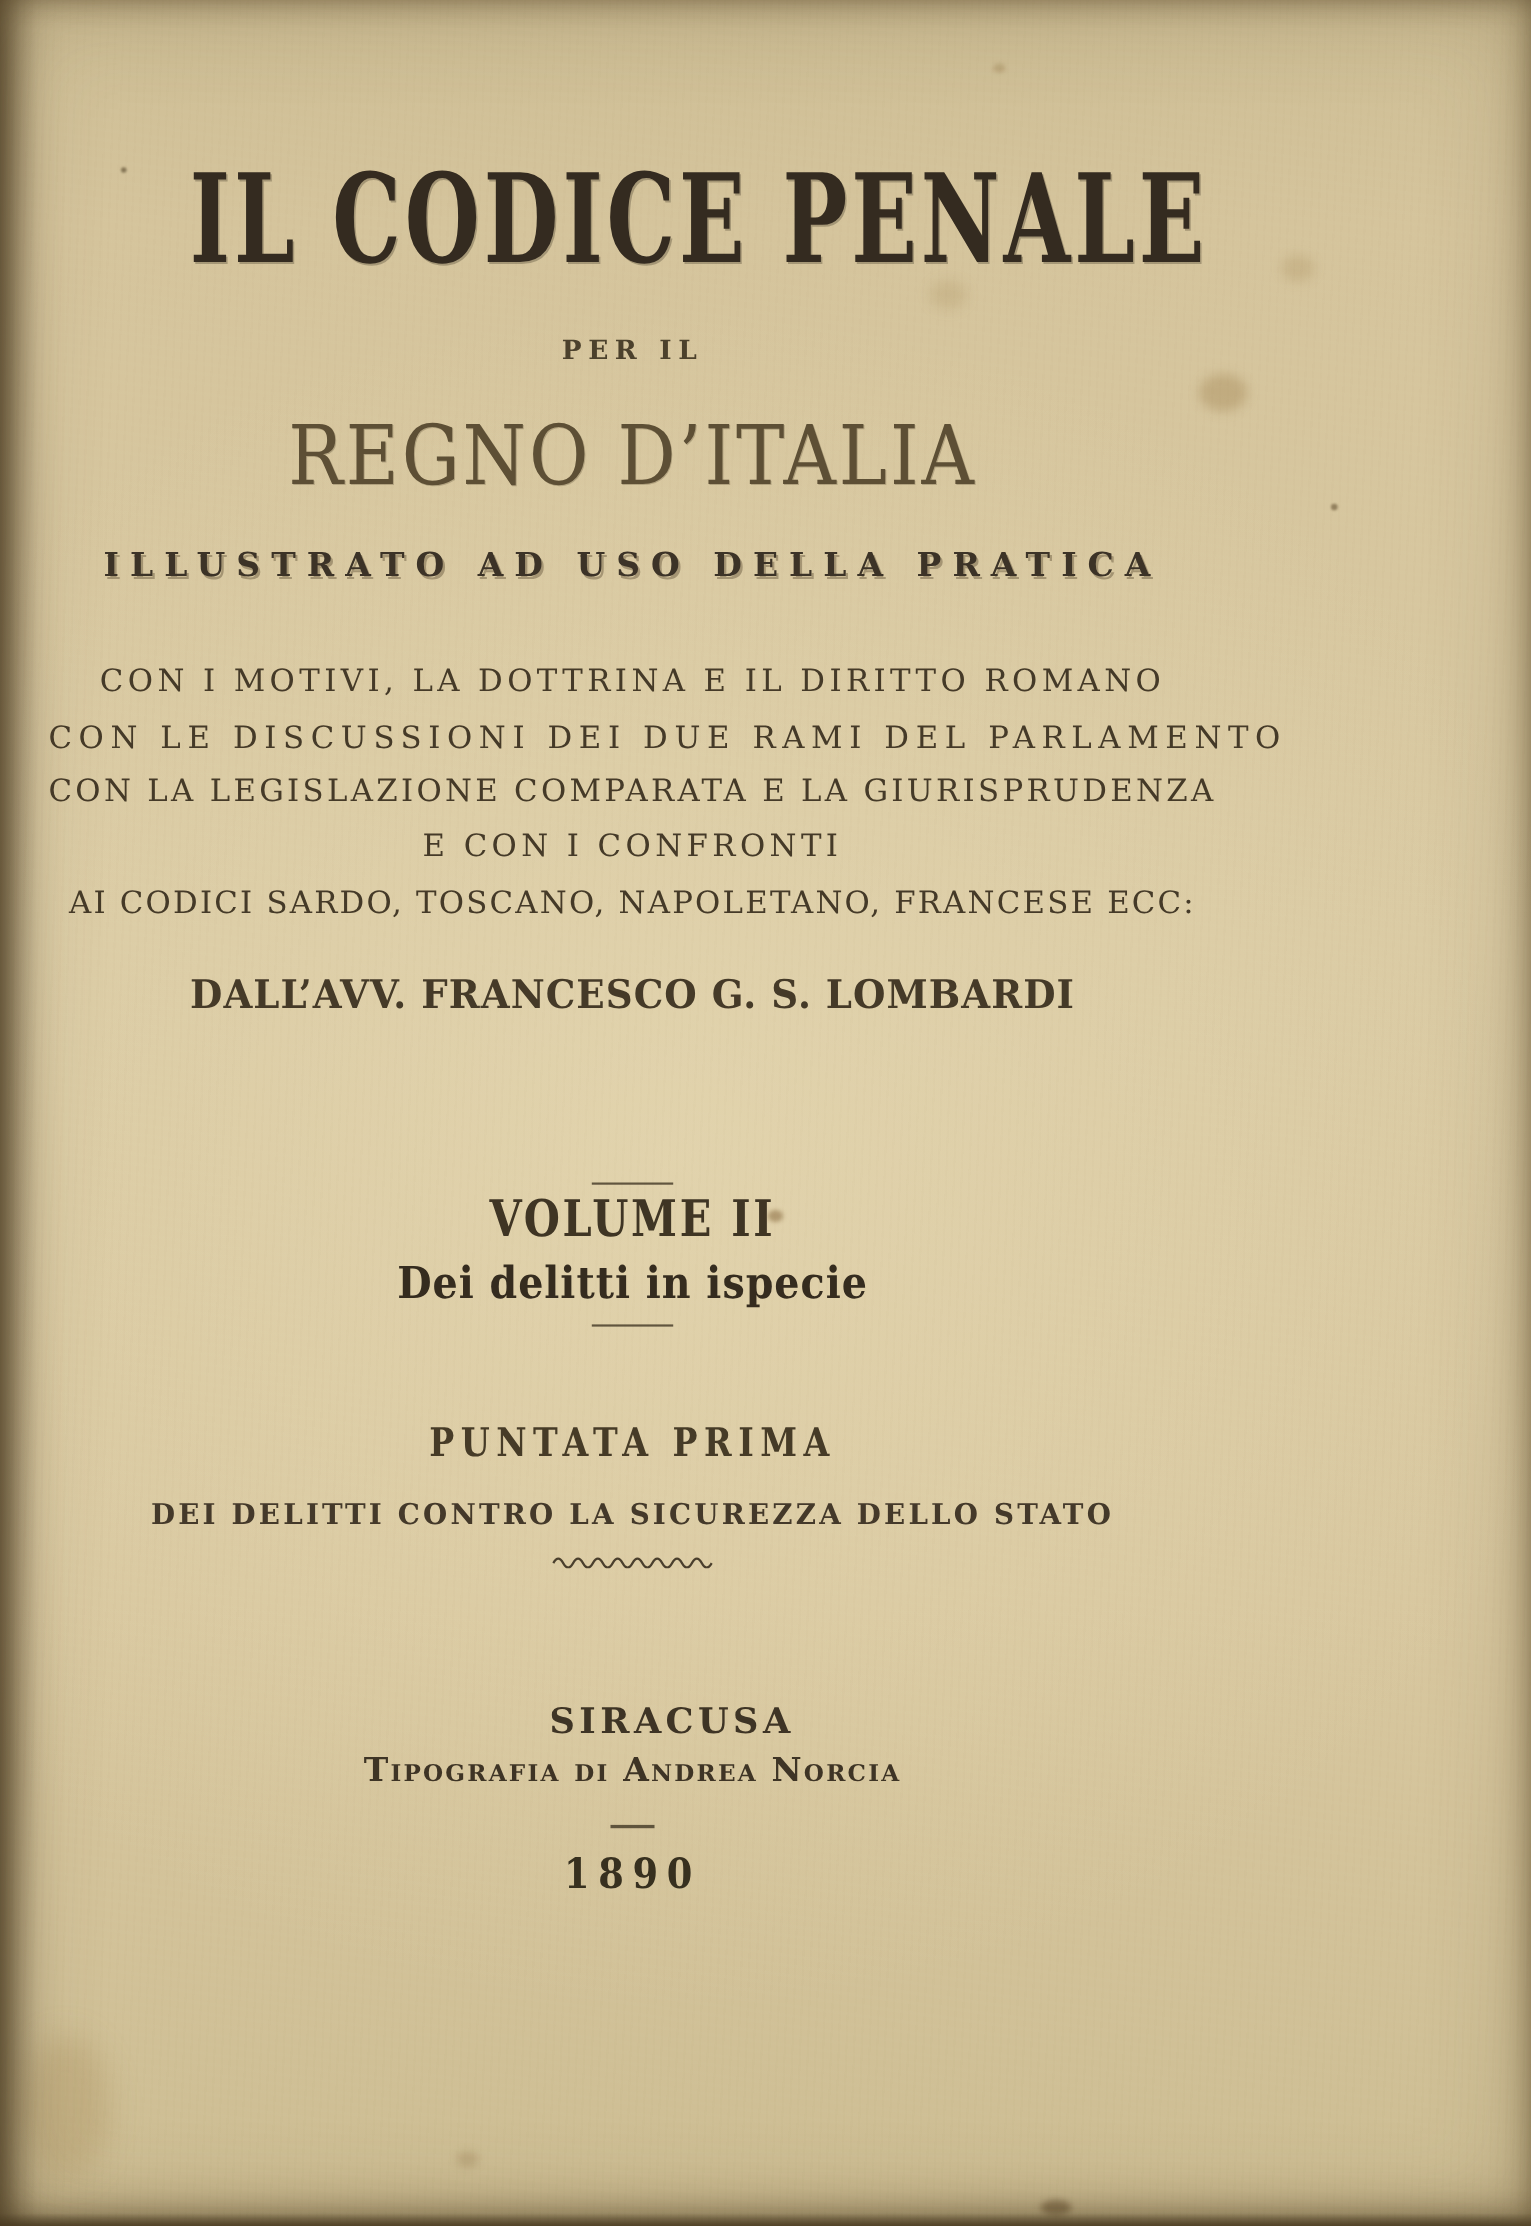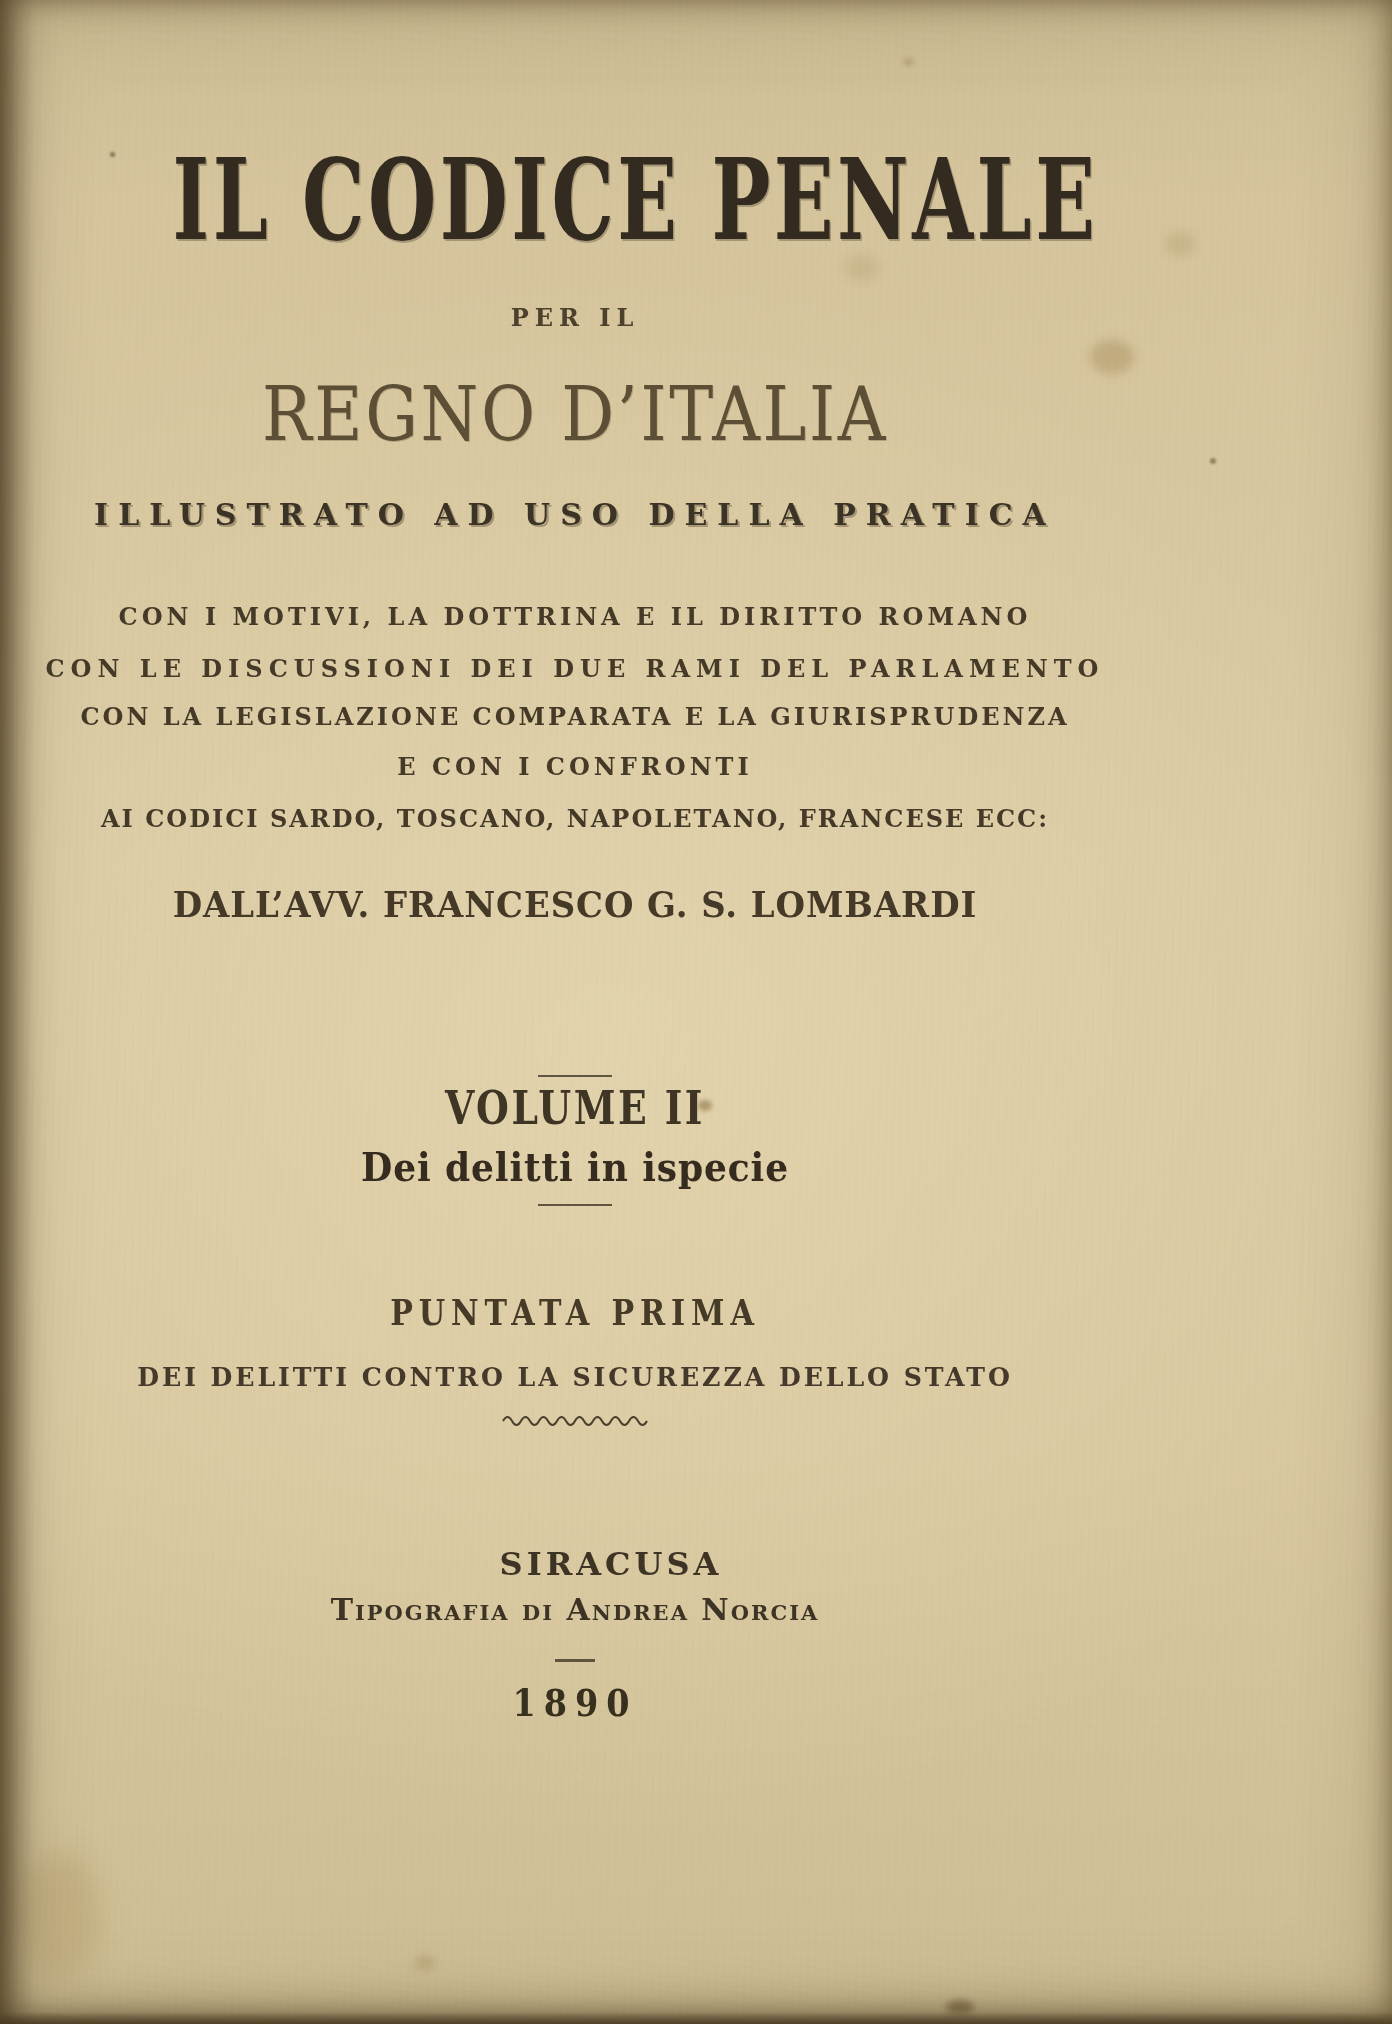--- a/index.html
+++ b/index.html
@@ -62,23 +62,23 @@
   .t-peril { top: 306px; font-size: 24px; font-weight: 700; letter-spacing: 6px; color: #4c412c; }
   .t-regno {
     top: 377px; font-size: 75px; font-weight: 400; letter-spacing: 3px;
     color: #5d4f35; transform: scaleX(0.88);
     text-shadow: 1px 1px 0 rgba(93,79,53,0.30);
   }
   .t-tagline {
     top: 500px; font-size: 30px; font-weight: 700; letter-spacing: 10px;
     color: #3c3327; text-shadow: 2px 2px 0 rgba(84,70,46,0.40);
   }
-  .t-feat { font-size: 24px; font-weight: 700; letter-spacing: 4px; color: #453a28; }
+  .t-feat { font-size: 28px; font-weight: 400; letter-spacing: 4px; color: #453a28; }
   .f0 { top: 605px; }
-  .f1 { top: 657px; letter-spacing: 6px; }
+  .f1 { top: 657px; letter-spacing: 6px; margin-left: 32px; }
   .f2 { top: 705px; letter-spacing: 3px; }
   .f3 { top: 755px; }
   .f4 { top: 807px; letter-spacing: 2px; }
 
   .t-author {
     top: 886px; font-size: 36px; font-weight: 600; letter-spacing: 1px;
     color: #453a28; transform: scaleX(0.94);
   }
   .t-authorrole { top: 936px; font-size: 26px; font-weight: 500; letter-spacing: 1px; color: #473c2a; }
 

